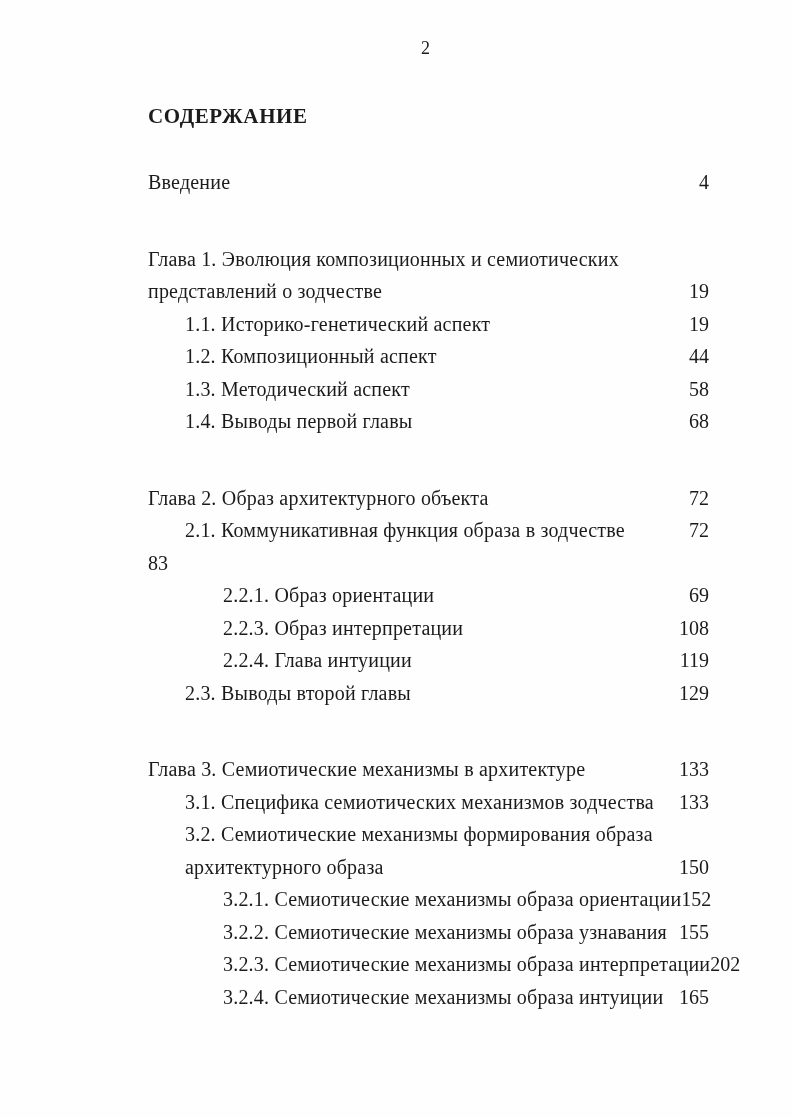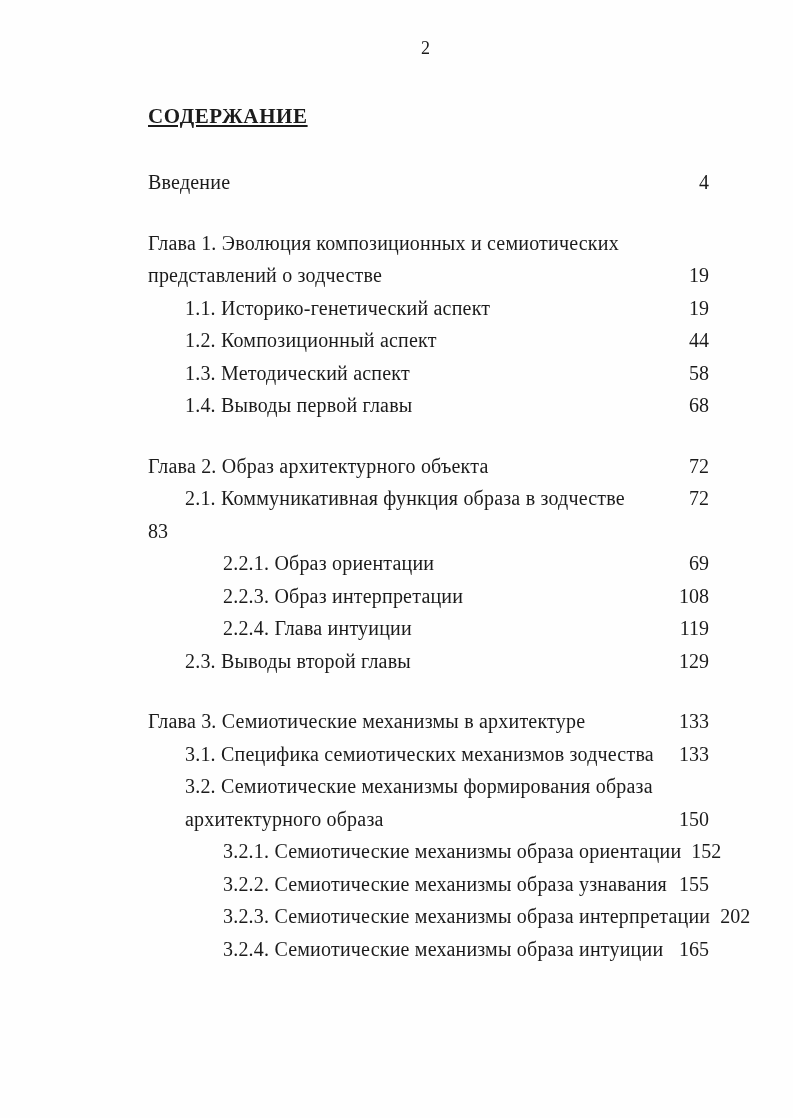--- a/index.html
+++ b/index.html
@@ -25,39 +25,37 @@
   }
   .heading {
     position: absolute;
     top: 104px;
     left: 148px;
     margin: 0;
     font-size: 21px;
     font-weight: bold;
     letter-spacing: 0.6px;
     line-height: 24px;
-    text-decoration: underline;
   }
   .toc {
     position: absolute;
     left: 148px;
     right: 84px;
     top: 166px;
   }
   .row {
     display: flex;
     justify-content: space-between;
     align-items: baseline;
     height: 32.5px;
     line-height: 32.5px;
     font-size: 20px;
     white-space: nowrap;
-    gap: 10px;
   }
-  .row.gap { margin-top: 28px; }
+  .row.gap { margin-top: 44px; }
   .row.ind1 .txt { padding-left: 37px; }
   .row.ind2 .txt { padding-left: 75px; }
   .row .txt { letter-spacing: 0.2px; }
   .row .pg { text-align: right; }
 </style>
 </head>
 <body>
 
 <div class="sheet">
   <div class="pagenum">2</div>

